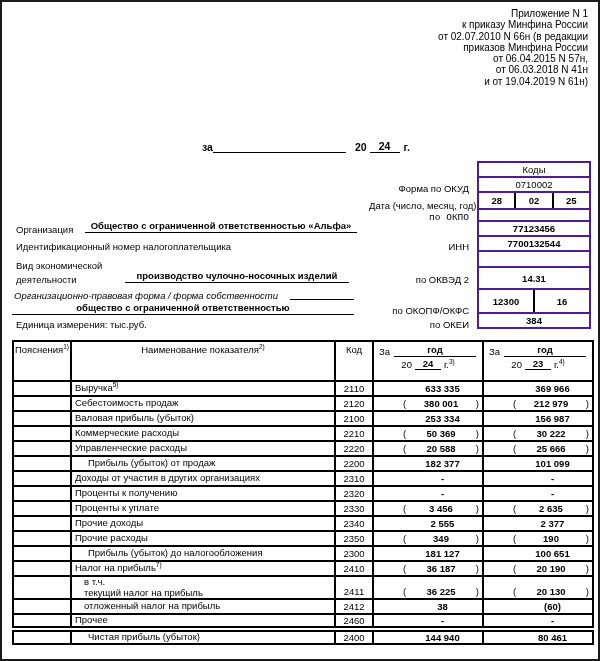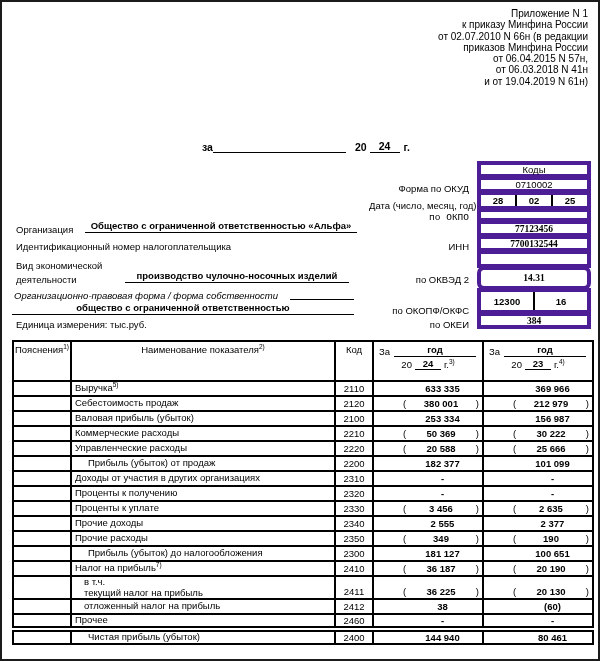--- a/index.html
+++ b/index.html
@@ -13,23 +13,23 @@
   
   .title { position:absolute; top:125px; left:100px; width:400px; text-align:center; font-weight:bold; font-size:10.5px; }
   .period-line { position:absolute; top:137px; left:200px; display:flex; align-items:flex-end; font-weight:bold; font-size:10.5px; height:14px; }
   .p-blank { width:133px; border-bottom:1.5px solid #000; }
   .p-century { margin-left:9px; }
   .p-year { width:30px; text-align:center; border-bottom:1.5px solid #000; margin-left:3px; }
   .p-g { margin-left:4px; }
 
   
   .codes { position:absolute; left:475px; top:159px; width:114px; font-size:9.5px; }
-  .cbox { border:4px solid #4c1d95; margin-top:-2px; display:flex; align-items:center; justify-content:center; background:#fff; text-align:center; }
+  .cbox { border:2px solid #4c1d95; margin-top:-2px; display:flex; align-items:center; justify-content:center; background:#fff; text-align:center; }
   .cbox.first { margin-top:0; }
-  .cbox .b { font-weight:bold;font-family:Liberation Serif, serif; }
+  .cbox .b { font-weight:bold; }
   .split { padding:0; }
   .split .part { flex:1; align-self:stretch; display:flex; align-items:center; justify-content:center; font-weight:bold; }
   .split .part + .part { border-left:2px solid #000; }
 
   
   .lbl { position:absolute; font-size:9.5px; white-space:nowrap; }
   .val-u { position:absolute; text-align:center; font-weight:bold; font-size:9.5px; border-bottom:1.5px solid #000; white-space:nowrap; padding-bottom:1px; }
   .code-lbl { position:absolute; width:100px; text-align:right; font-size:9.5px; white-space:nowrap; }
   .rule { position:absolute; border-bottom:1.5px solid #000; height:10px; }
 
@@ -91,21 +91,21 @@
       <span class="part">25</span>
     </div>
     <div class="cbox" style="height:14px;"></div>
     <div class="cbox b" style="height:17px;">
         <span class="b">77123456</span>
       </div>
     <div class="cbox" style="height:17px;">
         <span class="b">7700132544</span>
       </div>
     <div class="cbox" style="height:18px;"></div>
-    <div class="cbox" style="height:24px;border-radius:7px;">
+    <div class="cbox" style="height:24px;">
         <span class="b">14.31</span>
       </div>
     <div class="cbox split" style="height:26px;">
       <span class="part">12300</span>
       <span class="part">16</span>
     </div>
     <div class="cbox" style="height:17px;">
         <span class="b">384</span>
       </div>
   </div>

